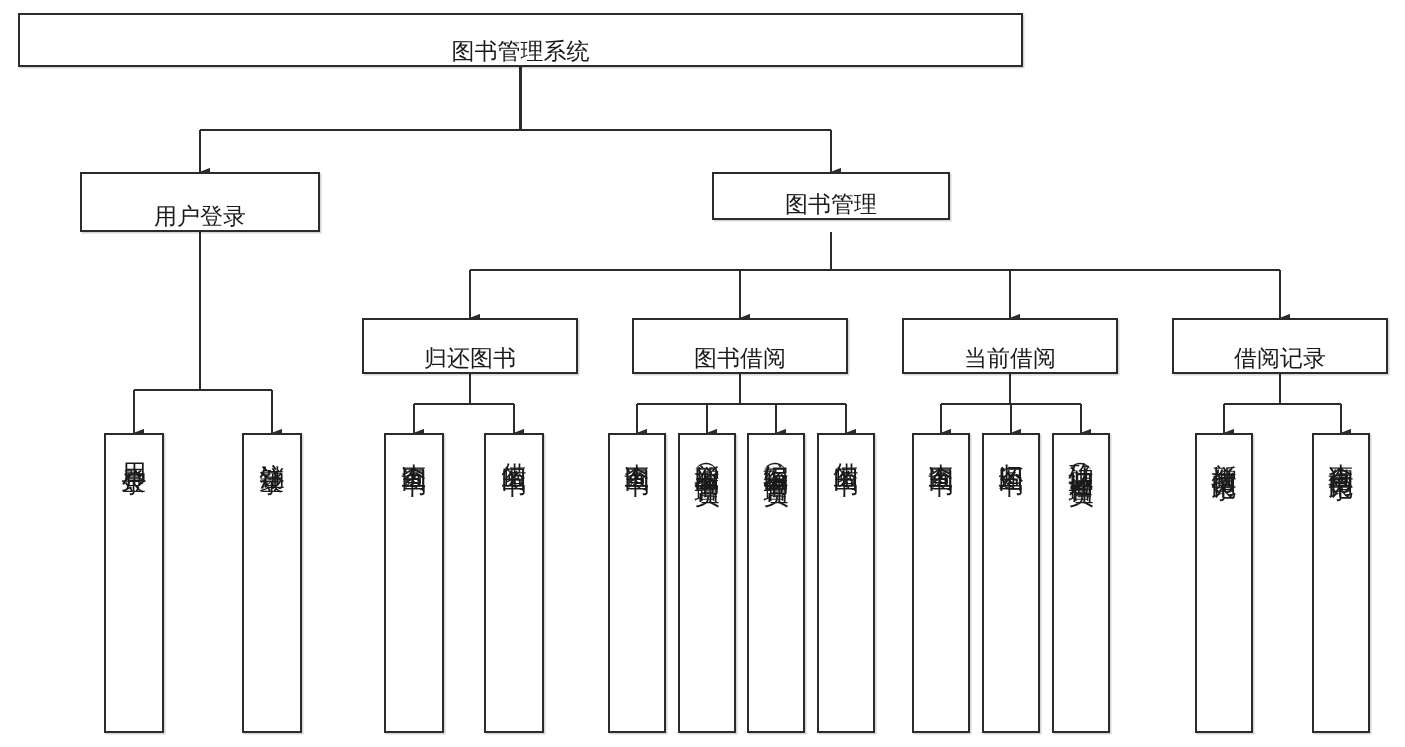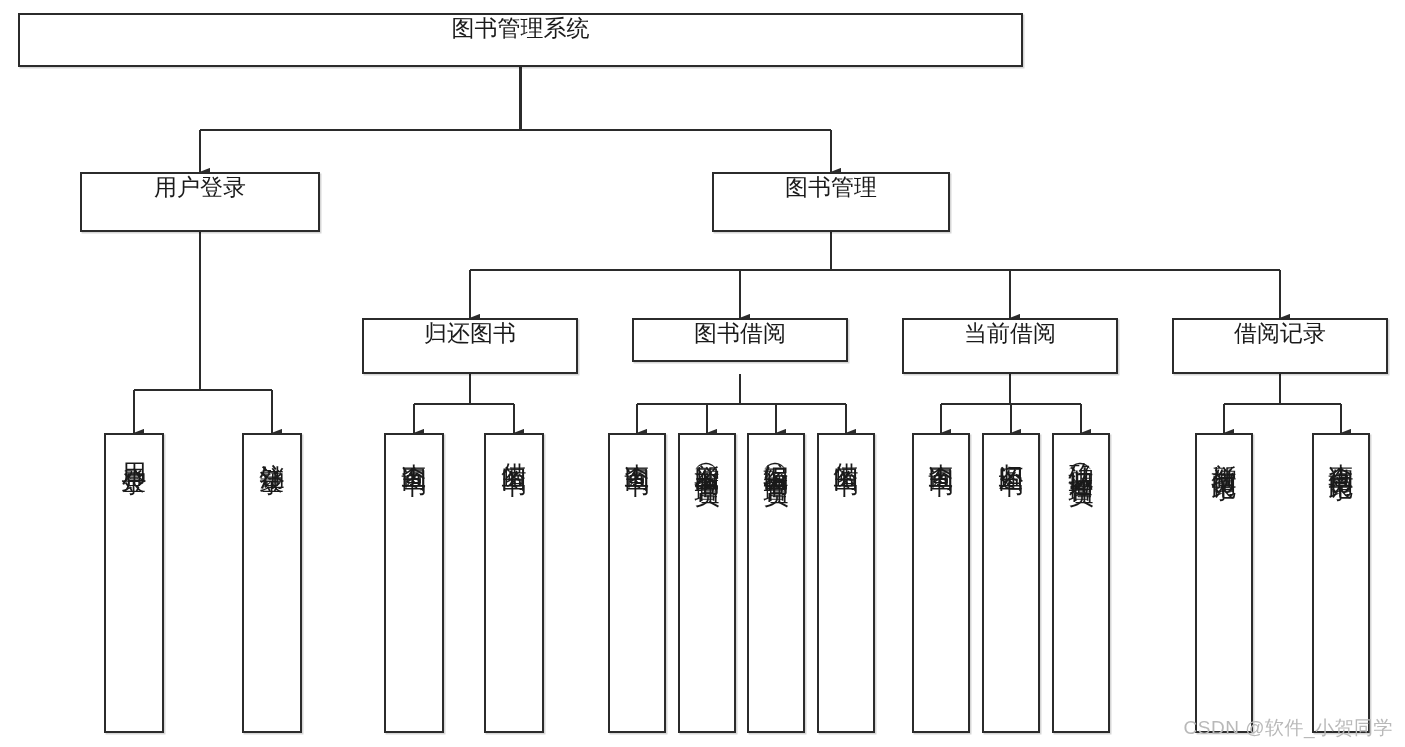--- a/index.html
+++ b/index.html
@@ -24,21 +24,21 @@
     width: 1405px;
     height: 747px;
     pointer-events: none;
   }
   .node {
     position: absolute;
     box-sizing: border-box;
     background: #ffffff;
     border: 2px solid #2b2b2b;
     display: flex;
-    align-items: flex-start;
+    align-items: flex-end;
     justify-content: center;
     box-shadow: 1.5px 1.5px 0 rgba(0,0,0,0.16);
   }
   .node-label {
     color: #1a1a1a;
     text-align: center;
     line-height: 1.18;
     white-space: nowrap;
   }
   .node.horizontal .node-label {
@@ -119,29 +119,29 @@
   </svg>
 
   <div class="node root" style="left:18px; top:13px; width:1005px; height:54px;">
     <span class="node-label">图书管理系统</span>
   </div>
 
   <div class="node horizontal" style="left:80px; top:172px; width:240px; height:60px;">
     <span class="node-label">用户登录</span>
   </div>
 
-  <div class="node horizontal" style="left:712px; top:172px; width:238px; height:60px;">
+  <div class="node horizontal" style="left:712px; top:172px; width:238px; height:48px;">
     <span class="node-label">图书管理</span>
   </div>
 
   <div class="node horizontal" style="left:362px; top:318px; width:216px; height:56px;">
     <span class="node-label">归还图书</span>
   </div>
 
-  <div class="node horizontal" style="left:632px; top:318px; width:216px; height:44px;">
+  <div class="node horizontal" style="left:632px; top:318px; width:216px; height:56px;">
     <span class="node-label">图书借阅</span>
   </div>
 
   <div class="node horizontal" style="left:1172px; top:318px; width:216px; height:56px;">
     <span class="node-label">借阅记录</span>
   </div>
 
   <div class="node horizontal" style="left:902px; top:318px; width:216px; height:56px;">
     <span class="node-label">当前借阅</span>
   </div>
@@ -191,15 +191,14 @@
   </div>
 
   <div class="node vertical" style="left:1195px; top:433px; width:58px; height:300px;">
     <span class="node-label">新增借阅记录</span>
   </div>
 
   <div class="node vertical" style="left:1312px; top:433px; width:58px; height:300px;">
     <span class="node-label">查询借阅记录</span>
   </div>
 
-  <div id="watermark">CSDN @软件_小贺同学</div>
 
 </div>
 
 </body></html>

